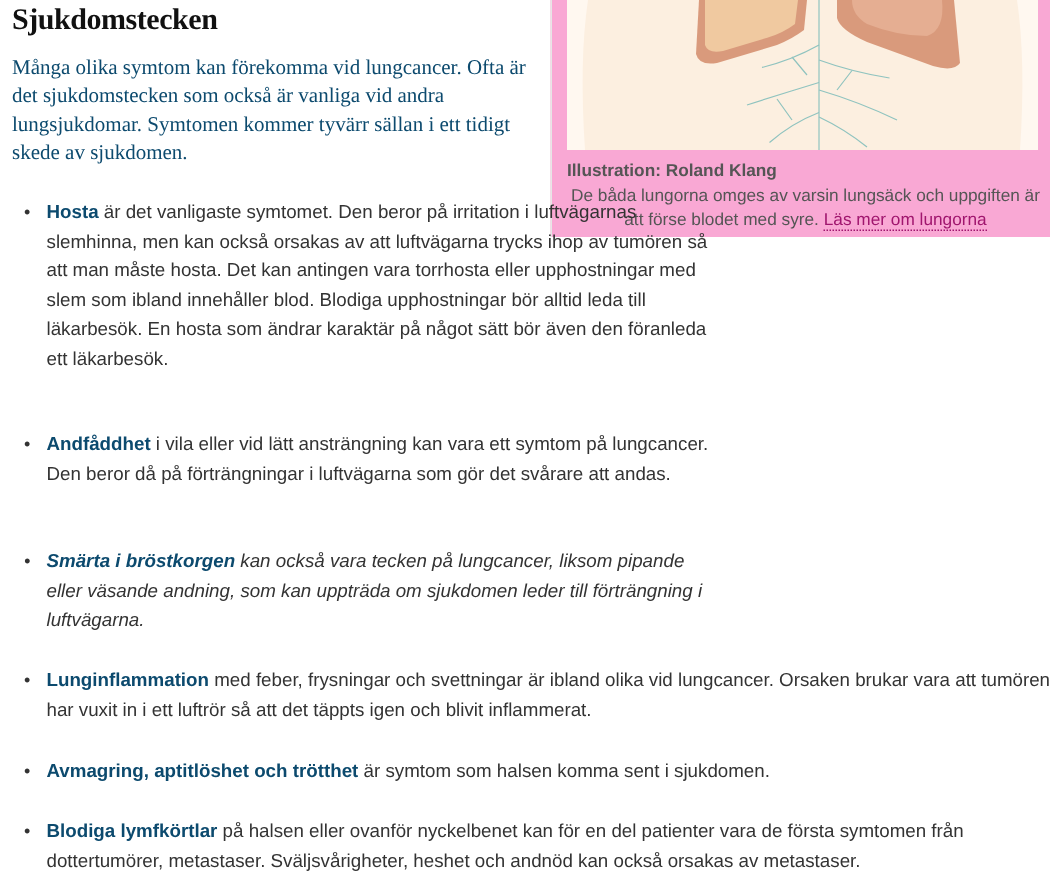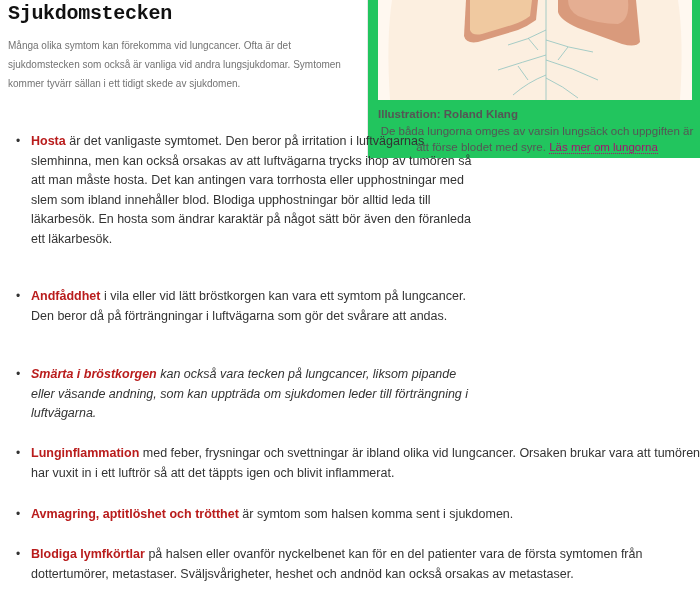--- a/index.html
+++ b/index.html
@@ -2,31 +2,31 @@
 <html><head>
 <meta charset="utf-8">
 <style>
   html, body { margin:0; padding:0; }
   body {
     width:700px; height:592px; overflow:hidden; background:#ffffff;
     font-family:"Liberation Sans", sans-serif; color:#333333; position:relative;
   }
   .heading {
     position:absolute; left:8px; top:2px; margin:0;
-    font-family:Liberation Mono, monospace; font-weight:bold; font-size:20px;
+    font-family:Liberation Serif, serif; font-weight:bold; font-size:20px;
     color:#111111; letter-spacing:-0.3px;
   }
   .intro {
     position:absolute; left:8px; top:36px; width:345px; margin:0;
-    font-size:10px; line-height:19px; color:#737373;
+    font-size:14px; line-height:19px; color:#0c4a6e;font-family:Liberation Serif, serif;
   }
   
   .figure {
     position:absolute; left:367px; top:0; width:333px; height:158px;
-    background:#22c55e; border-left:1px solid #e6e6e6;
+    background:#f9a8d4; border-left:1px solid #e6e6e6;
   }
   .figure-img {
     position:absolute; left:10px; top:0; width:314px; height:100px;
     background:#fdf4ea; overflow:hidden;
   }
   .caption-credit {
     position:absolute; left:10px; top:108px; font-size:11.5px; font-weight:bold; color:#555555;
   }
   .caption-text {
     position:absolute; left:10px; top:123px; width:318px; font-size:11.5px; line-height:16px; color:#555555;text-align:center;
@@ -35,21 +35,21 @@
     color:#a0166e; text-decoration:none; border-bottom:1px dotted #a0166e;
   }
   
   .symptoms { position:absolute; left:0; top:0; margin:0; padding:0; list-style:none; }
   .item {
     position:absolute; left:31px; font-size:12.5px; line-height:19.5px; color:#333333;
   }
   .item::before {
     content:"•"; position:absolute; left:-15px; top:0; color:#333333; font-size:12px;
   }
-  .item b { color:#b91c1c;margin-top:36px; }
+  .item b { color:#0c4a6e;margin-top:36px; }
   .hl { text-decoration-color:#9c1f4e; text-decoration-thickness:2px; text-underline-offset:4px; }
 </style>
 </head>
 <body>
 
 <h2 class="heading">Sjukdomstecken</h2>
 <p class="intro">Många olika symtom kan förekomma vid lungcancer. Ofta är det sjukdomstecken som också är vanliga vid andra lungsjukdomar. Symtomen kommer tyvärr sällan i ett tidigt skede av sjukdomen.</p>
 
 <div class="figure">
   <div class="figure-img">
@@ -72,21 +72,21 @@
   </div>
   <div class="caption-credit">Illustration: Roland Klang</div>
   <div class="caption-text"><span>De båda lungorna omges av varsin lungsäck och uppgiften är att förse blodet med syre.</span> <a href="#" class="caption-link">Läs mer om lungorna</a></div>
 </div>
 
 <ul class="symptoms">
   <li class="item" style="top:132px; width:442px;">
     <b>Hosta</b><span> är det vanligaste symtomet. Den beror på irritation i luftvägarnas slemhinna, men kan också orsakas av att luftvägarna trycks ihop av tumören så att man måste hosta. </span><span class="hl">Det kan antingen vara torrhosta eller</span><span> upphostningar med slem som ibland innehåller blod. Blodiga upphostningar bör alltid leda till läkarbesök. En hosta som ändrar karaktär på något sätt bör även den föranleda ett läkarbesök.</span>
   </li>
   <li class="item" style="top:287px; width:445px;">
-    <b>Andfåddhet</b><span> i vila eller vid lätt bröstkorgen kan vara ett symtom på lungcancer. Den beror då på förträngningar i luftvägarna som gör det svårare att andas.</span>
+    <b>Andfåddhet</b><span> i vila eller vid lätt ansträngning kan vara ett symtom på lungcancer. Den beror då på förträngningar i luftvägarna som gör det svårare att andas.</span>
   </li>
   <li class="item" style="top:365px; width:445px;font-style:italic;">
     <b>Smärta i bröstkorgen</b><span> kan också vara tecken på lungcancer, liksom pipande eller väsande andning, som kan uppträda om sjukdomen leder till förträngning i luftvägarna.</span>
   </li>
   <li class="item" style="top:444px; width:670px;">
     <b>Lunginflammation</b><span> med feber, frysningar och svettningar är ibland olika vid lungcancer. Orsaken brukar vara att tumören har vuxit in i ett luftrör så att det täppts igen och blivit inflammerat.</span>
   </li>
   <li class="item" style="top:505px; width:670px;">
     <b>Avmagring, aptitlöshet och trötthet</b><span> är symtom som halsen komma sent i sjukdomen.</span>
   </li>

